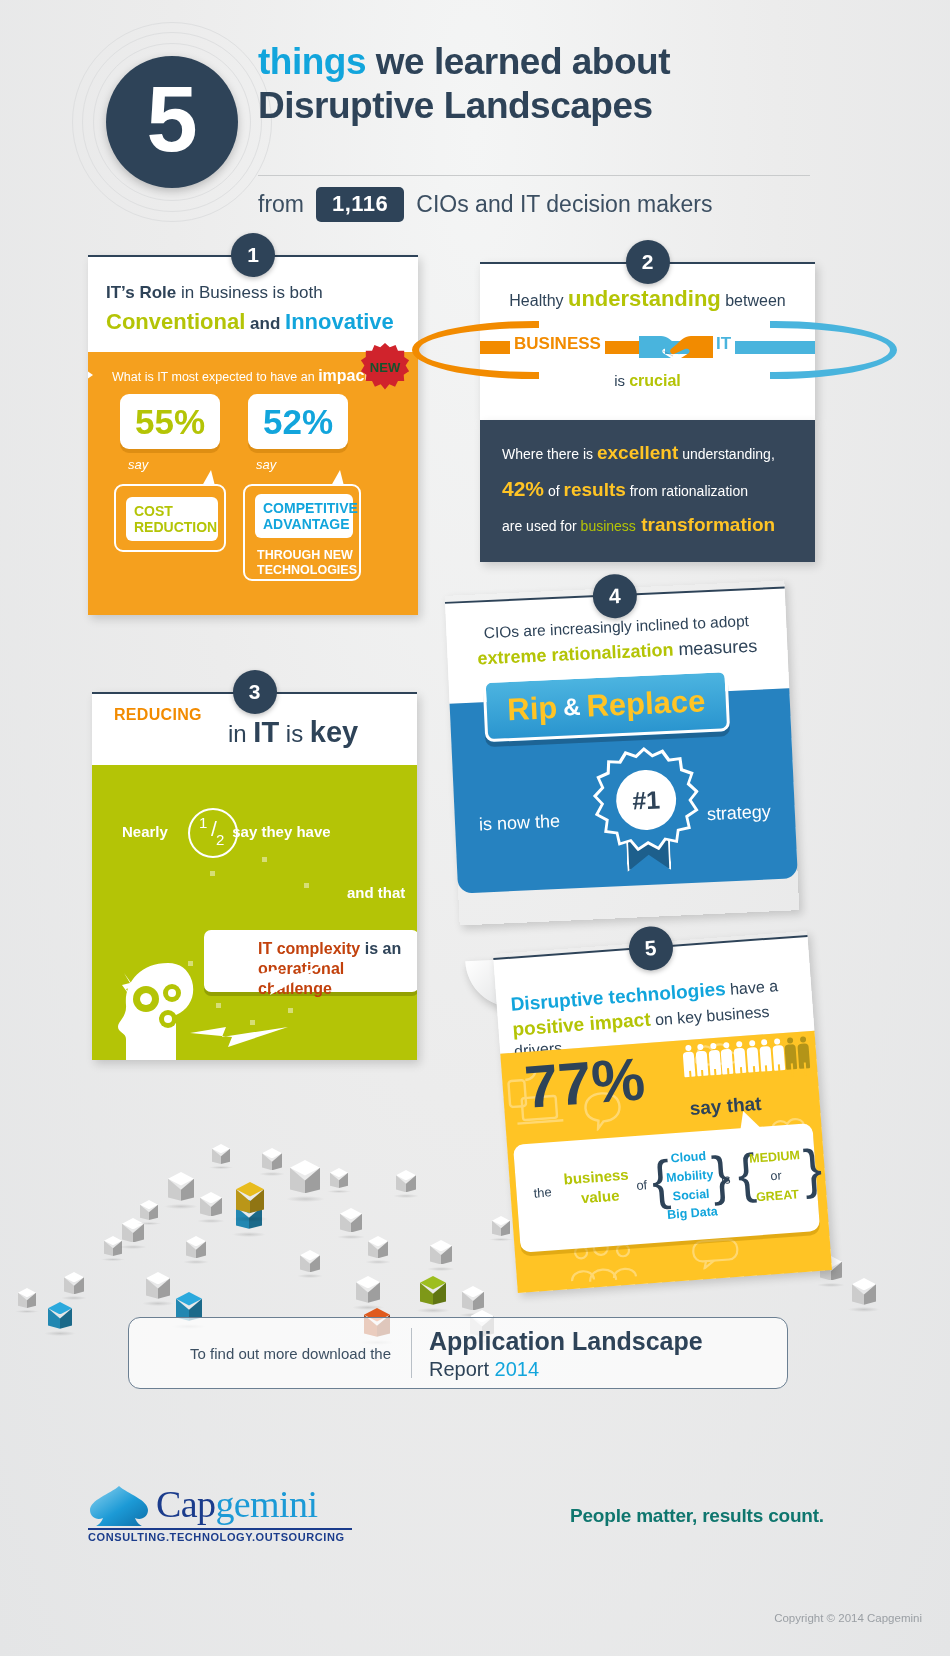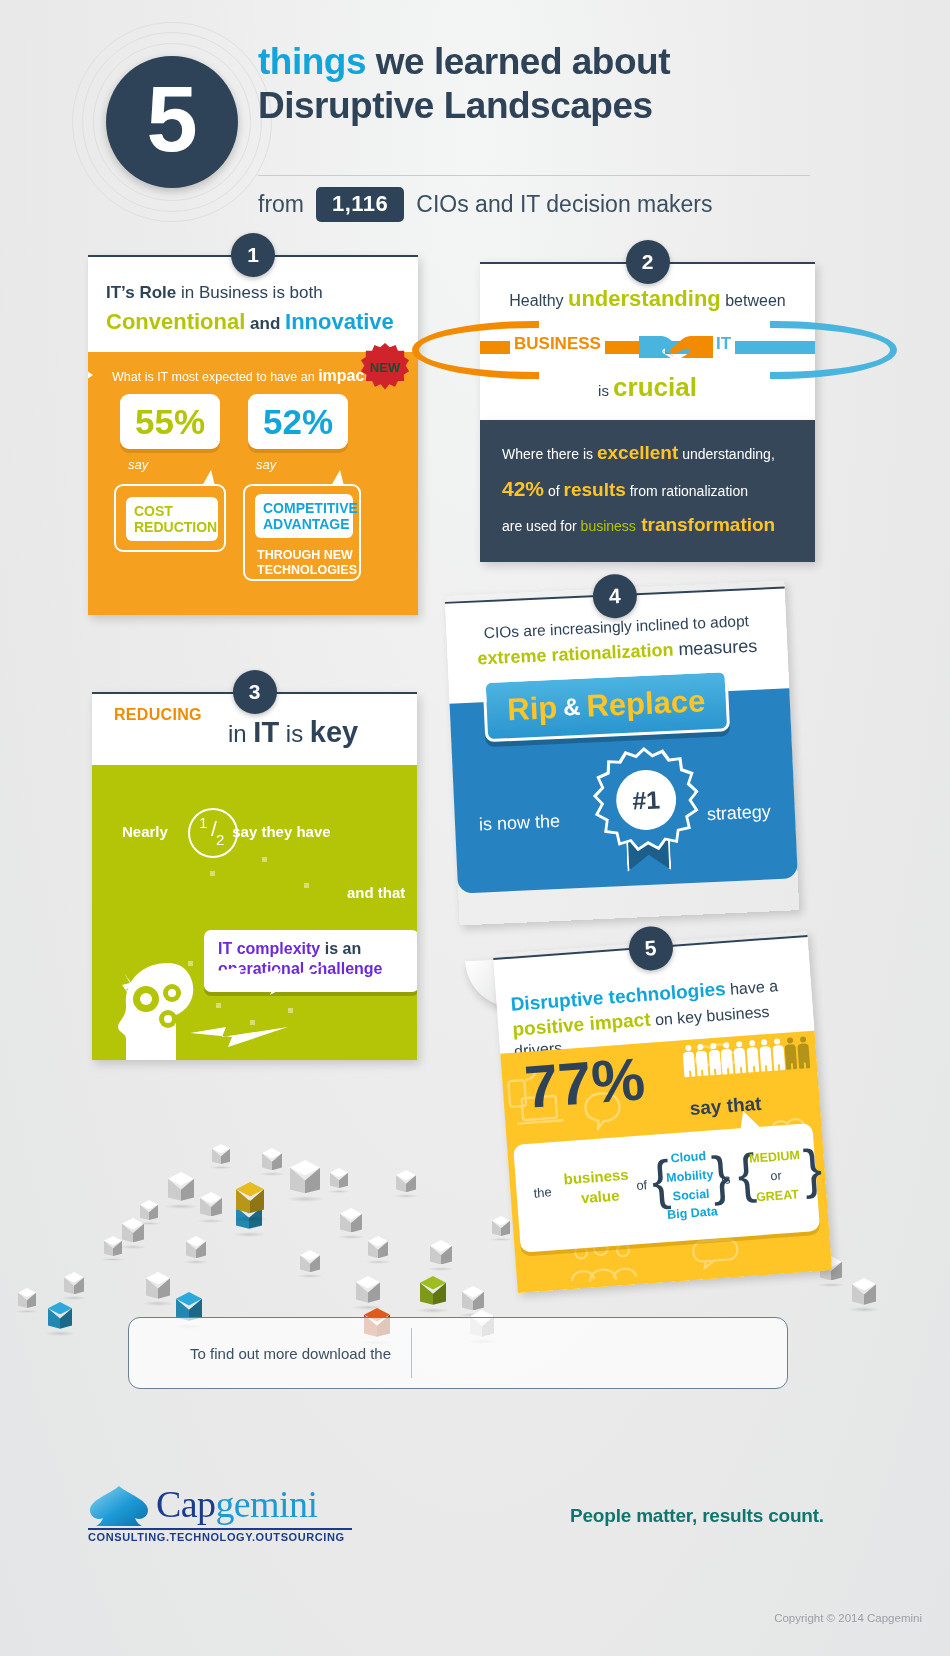--- a/index.html
+++ b/index.html
@@ -8,21 +8,21 @@
     width:950px;height:1656px;position:relative;overflow:hidden;
     background:#eceded;
     font-family:"Liberation Sans", sans-serif;
     color:#2e4358;
   }
   
   .abs{position:absolute;}
   .navy{color:#2e4358;}
   .cyan{color:#12a5dc;}
   .olive{color:#b4c406;}
-  .orange{color:#6d28d9;}
+  .orange{color:#c2410c;margin-left:40px;}
   .yellow{color:#ffc425;}
   .bold{font-weight:bold;}
   .shadow-card{box-shadow:3px 4px 9px rgba(0,0,0,.16);}
 
   
   #bg-sheen{
     position:absolute;left:0;top:0;width:950px;height:1656px;
     background:
       radial-gradient(ellipse at 50% 8%, #f4f5f5 0%, #ececec 45%, #e4e5e6 100%);
   }
@@ -129,21 +129,21 @@
     align-items:center;justify-content:center;color:#14532d;font-size:13px;font-weight:bold;
   }
 
   
   #p2{left:480px;top:262px;width:335px;height:300px;}
   #p2 .numdot{left:calc(50% - 22px);top:-22px;}
   #p2-head{position:absolute;left:0;top:0;width:335px;height:158px;}
   #p2-l1{position:absolute;left:0;top:22px;width:335px;text-align:center;font-size:16px;}
   #p2-l1 b{font-size:22px;}
   #p2-l3{position:absolute;left:0;top:108px;width:335px;text-align:center;font-size:15px;}
-  #p2-l3 b{font-size:26px;}
+  #p2-l3 b{font-size:16px;}
   #p2-mid{position:absolute;left:0;top:60px;width:335px;height:40px;}
   #p2-bar-orange{position:absolute;left:0;top:17px;width:160px;height:13px;background:#f28b00;}
   #p2-bar-cyan{position:absolute;right:0;top:17px;width:150px;height:13px;background:#49b4dd;}
   #p2-business{position:absolute;left:30px;top:10px;font-size:17px;font-weight:bold;color:#f28b00;background:#fff;padding:0 4px;}
   #p2-it{position:absolute;left:232px;top:10px;font-size:17px;font-weight:bold;color:#49b4dd;background:#fff;padding:0 4px;}
   #p2-hands{position:absolute;left:157px;top:5px;width:78px;height:32px;}
   #ellipse-orange{
     position:absolute;left:-68px;top:59px;width:230px;height:44px;
     border:7px solid #f28b00;border-radius:50%;
     clip-path:polygon(0% 0%,52% 0%,52% 100%,0% 100%);
@@ -938,20 +938,26 @@
           <span style="display:block" class="">GREAT</span>
         </div>
       <div class="bracket b4">{</div>
     </div>
   </div>
 </div>
 
 <div class="abs" id="dlbar">
   <div id="dl-left">To find out more download the</div>
   <div id="dl-div"></div>
+  <div id="dl-right">
+    <div id="dl-title">Application Landscape</div>
+    <div id="dl-sub">
+      <span>Report </span><span class="cyan">2014</span>
+    </div>
+  </div>
 </div>
 
 <div class="abs" id="logo">
   <svg id="logo-spade" viewBox="0 0 62 44">
     <defs>
       <linearGradient id="spg" x1="0" y1="0" x2="1" y2="1">
         <stop offset="0%" stop-color="#8fd4f0"></stop>
           <stop offset="55%" stop-color="#1c9ad6"></stop>
           <stop offset="100%" stop-color="#0d6ea8"></stop>
       </linearGradient>

